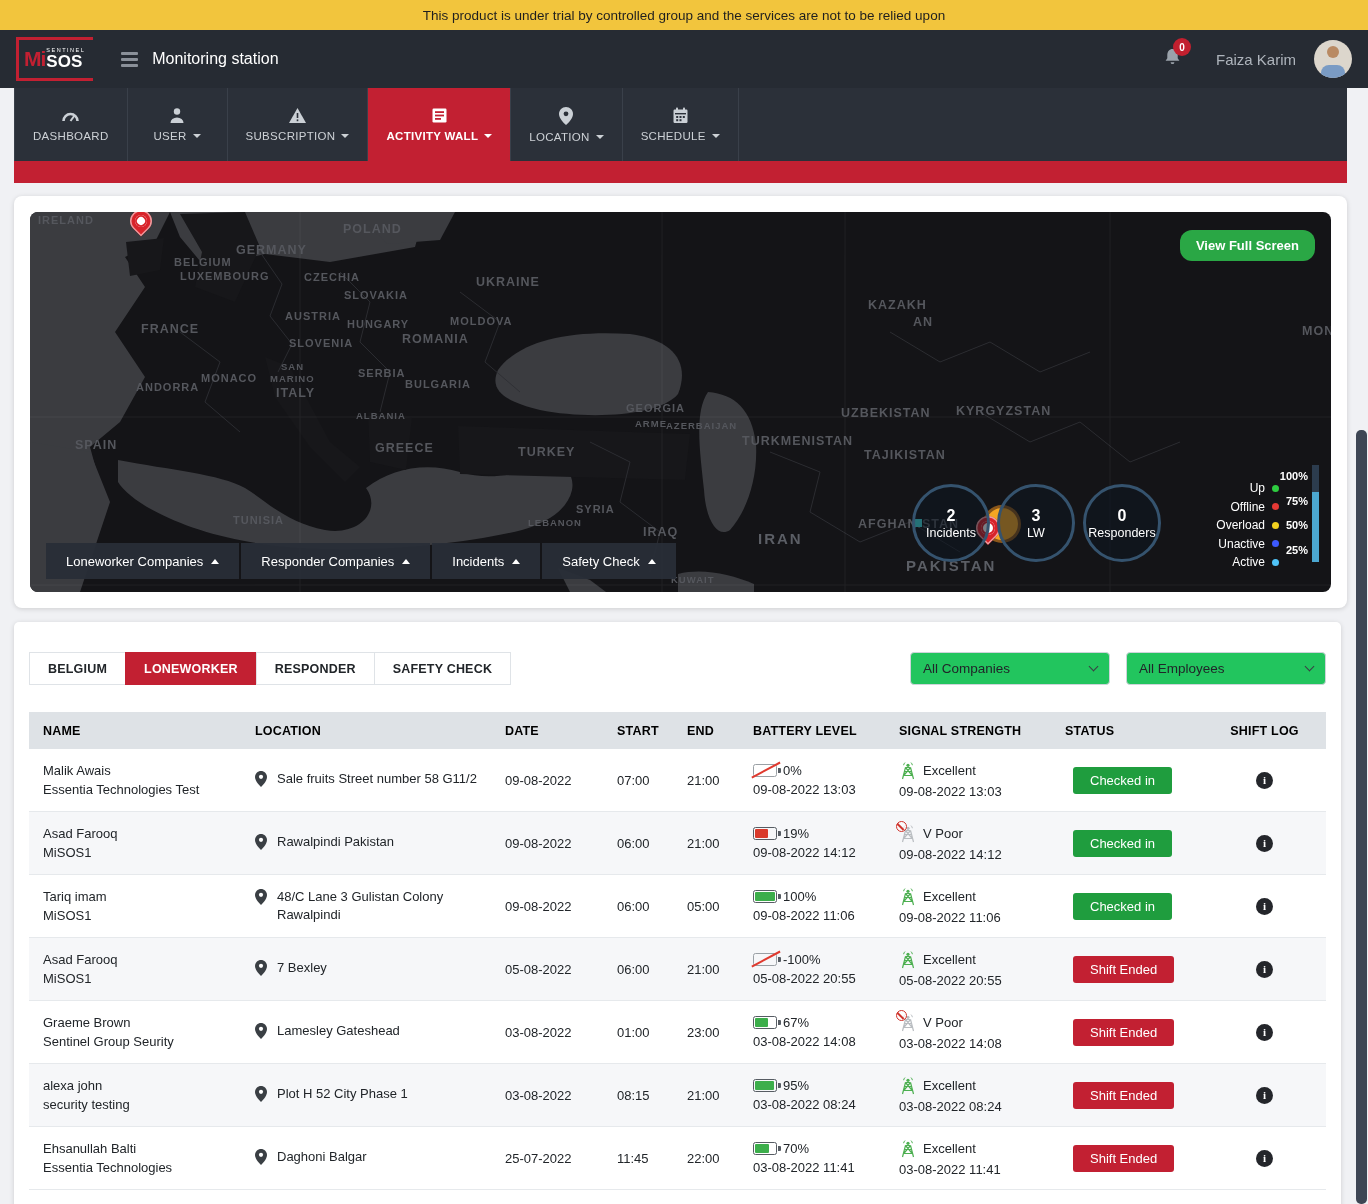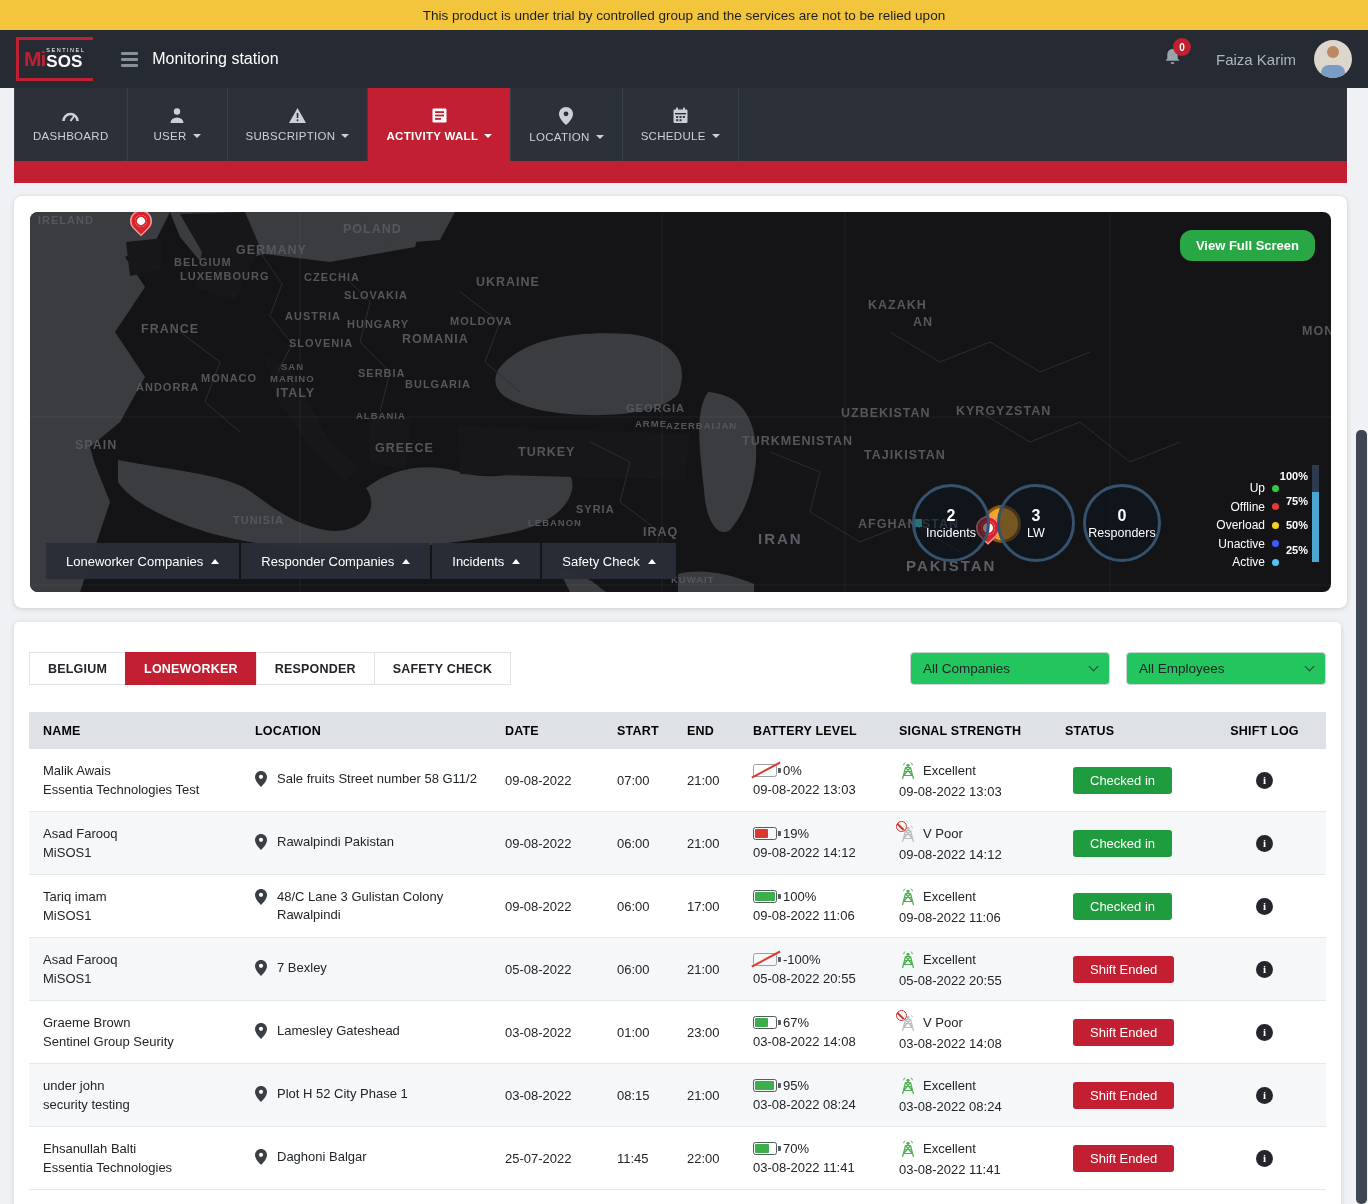--- a/index.html
+++ b/index.html
@@ -552,21 +552,21 @@
           </div>
           <div class="td loc-cell">
             <span><svg width="12" height="16" viewBox="0 0 12 16">
                 <path d="M6,0 C2.7,0 0,2.7 0,6 c0,4.5 6,10 6,10 s6,-5.5 6,-10 C12,2.7 9.3,0 6,0 z" fill="#3A3F44"></path>
                 <circle cx="6" cy="5.8" r="2.1" fill="#FFFFFF"></circle>
               </svg></span>
             <span class="loc-txt">48/C Lane 3 Gulistan Colony Rawalpindi</span>
           </div>
           <div class="td">09-08-2022</div>
           <div class="td">06:00</div>
-          <div class="td">17:00</div>
+          <div class="td">05:00</div>
           <div class="td">
             <div class="bline">
               <span class="batt">
                 <span class="fill" style="width:20px;background:#3CAE4B"></span>
               </span>
               <span>100%</span>
             </div>
             <div class="sub">09-08-2022 11:06</div>
           </div>
           <div class="td">
@@ -666,21 +666,21 @@
             </div>
             <div class="sub">03-08-2022 14:08</div>
           </div>
           <div class="td c-status"><button class="status-btn red">Shift Ended</button></div>
           <div class="td c-shift">
             <span class="info-ic">i</span>
           </div>
         </div>
         <div class="trow alt">
           <div class="td two-line">
-            <div>under john</div>
+            <div>alexa john</div>
             <div>security testing</div>
           </div>
           <div class="td loc-cell">
             <span><svg width="12" height="16" viewBox="0 0 12 16">
                 <path d="M6,0 C2.7,0 0,2.7 0,6 c0,4.5 6,10 6,10 s6,-5.5 6,-10 C12,2.7 9.3,0 6,0 z" fill="#3A3F44"></path>
                 <circle cx="6" cy="5.8" r="2.1" fill="#FFFFFF"></circle>
               </svg></span>
             <span class="loc-txt">Plot H 52 City Phase 1</span>
           </div>
           <div class="td">03-08-2022</div>

